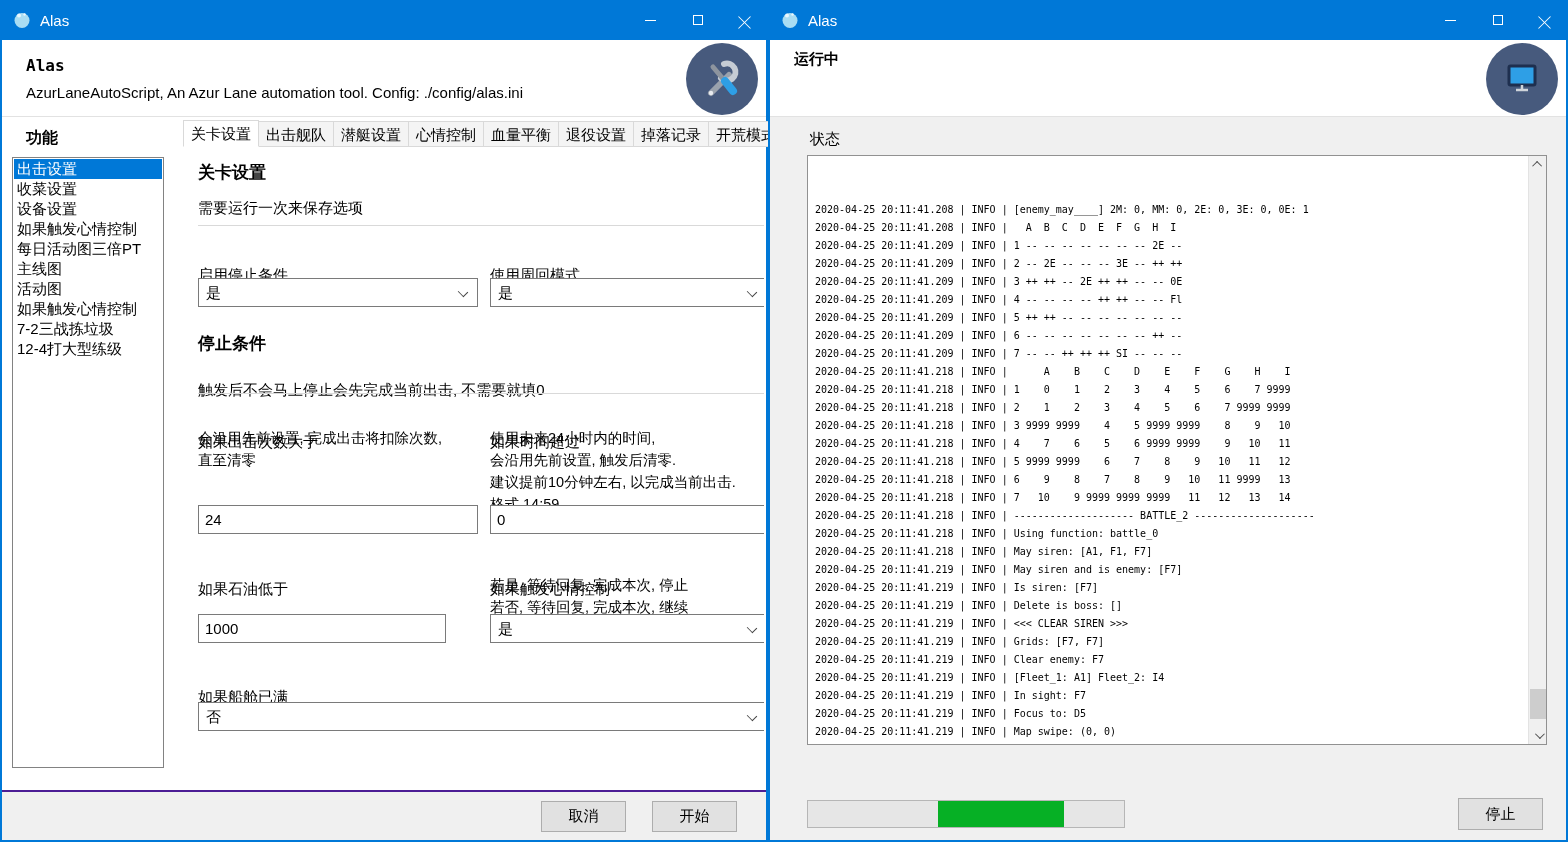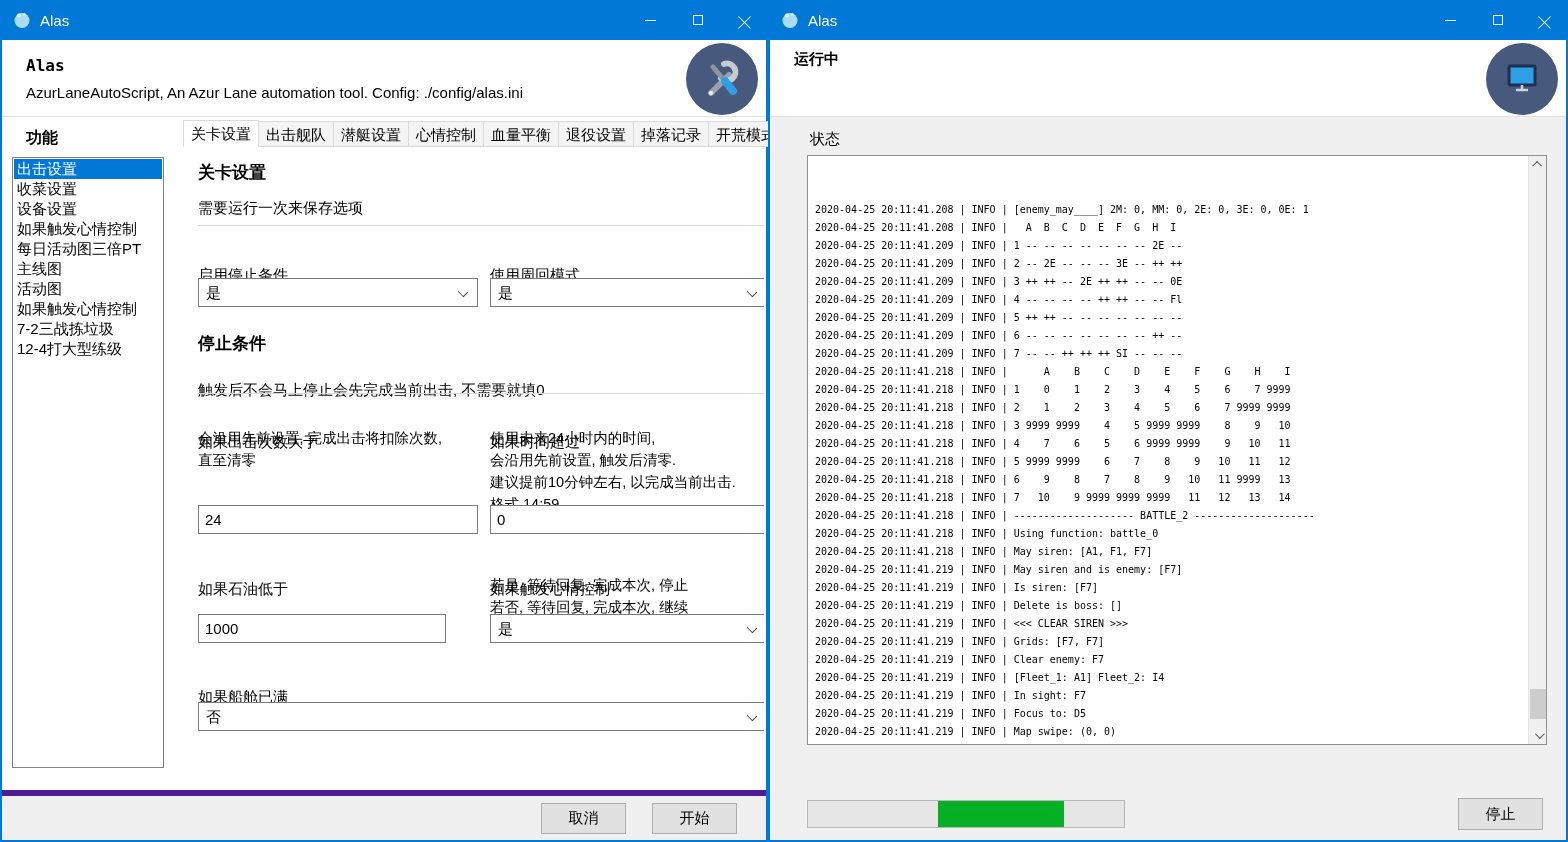--- a/index.html
+++ b/index.html
@@ -60,21 +60,21 @@
   .hr{height:1px;background:var(--line);}
   .field-label{font-size:15px;font-weight:normal;margin-top:29px;}
   .field-help{font-size:14.5px;line-height:22px;white-space:pre-line;}
   .combo{position:relative;height:29px;border:1px solid var(--border-gray);background:#fff;font-size:15px;line-height:27px;padding:0 24px 0 7px;}
   .combo .chev{position:absolute;right:10px;top:9px;width:8px;height:8px;border-right:1.5px solid #444;border-bottom:1.5px solid #444;transform:rotate(45deg) scale(1,.85);}
   .tinput{display:block;height:29px;width:100%;border:1px solid var(--border-gray);background:#fff;font-size:15px;padding:0 6px;font-family:"Liberation Sans",sans-serif;outline:none;}
 
   
   .pos{position:absolute;}
 
-  .lfooter{position:absolute;left:0;right:0;bottom:0;height:50px;background:var(--chrome);border-top:6px solid #4c1d95;display:flex;align-items:center;justify-content:flex-end;}
+  .lfooter{position:absolute;left:0;right:0;bottom:0;height:50px;background:var(--chrome);border-top:2px solid #4c1d95;display:flex;align-items:center;justify-content:flex-end;}
   .btn{height:31px;min-width:85px;background:#e1e1e1;border:1px solid #adadad;font-size:15px;font-family:"Liberation Sans",sans-serif;display:flex;align-items:center;justify-content:center;}
   .btn.cancel{margin-right:26px;}
   .btn.start{margin-right:29px;}
 
   
   .status-label{position:absolute;left:40px;top:130px;font-size:15px;}
   .logbox{position:absolute;left:37px;top:155px;width:740px;height:590px;background:#fff;border:1px solid #919191;overflow:hidden;}
   .loglines{position:absolute;left:7px;top:-9px;right:20px;
     font-family:"DejaVu Sans Mono","Liberation Mono",monospace;font-size:10px;line-height:18px;white-space:pre;}
   .scrollbar{position:absolute;top:0;bottom:0;right:0;width:18px;background:var(--chrome);border-left:1px solid #e3e3e3;}

